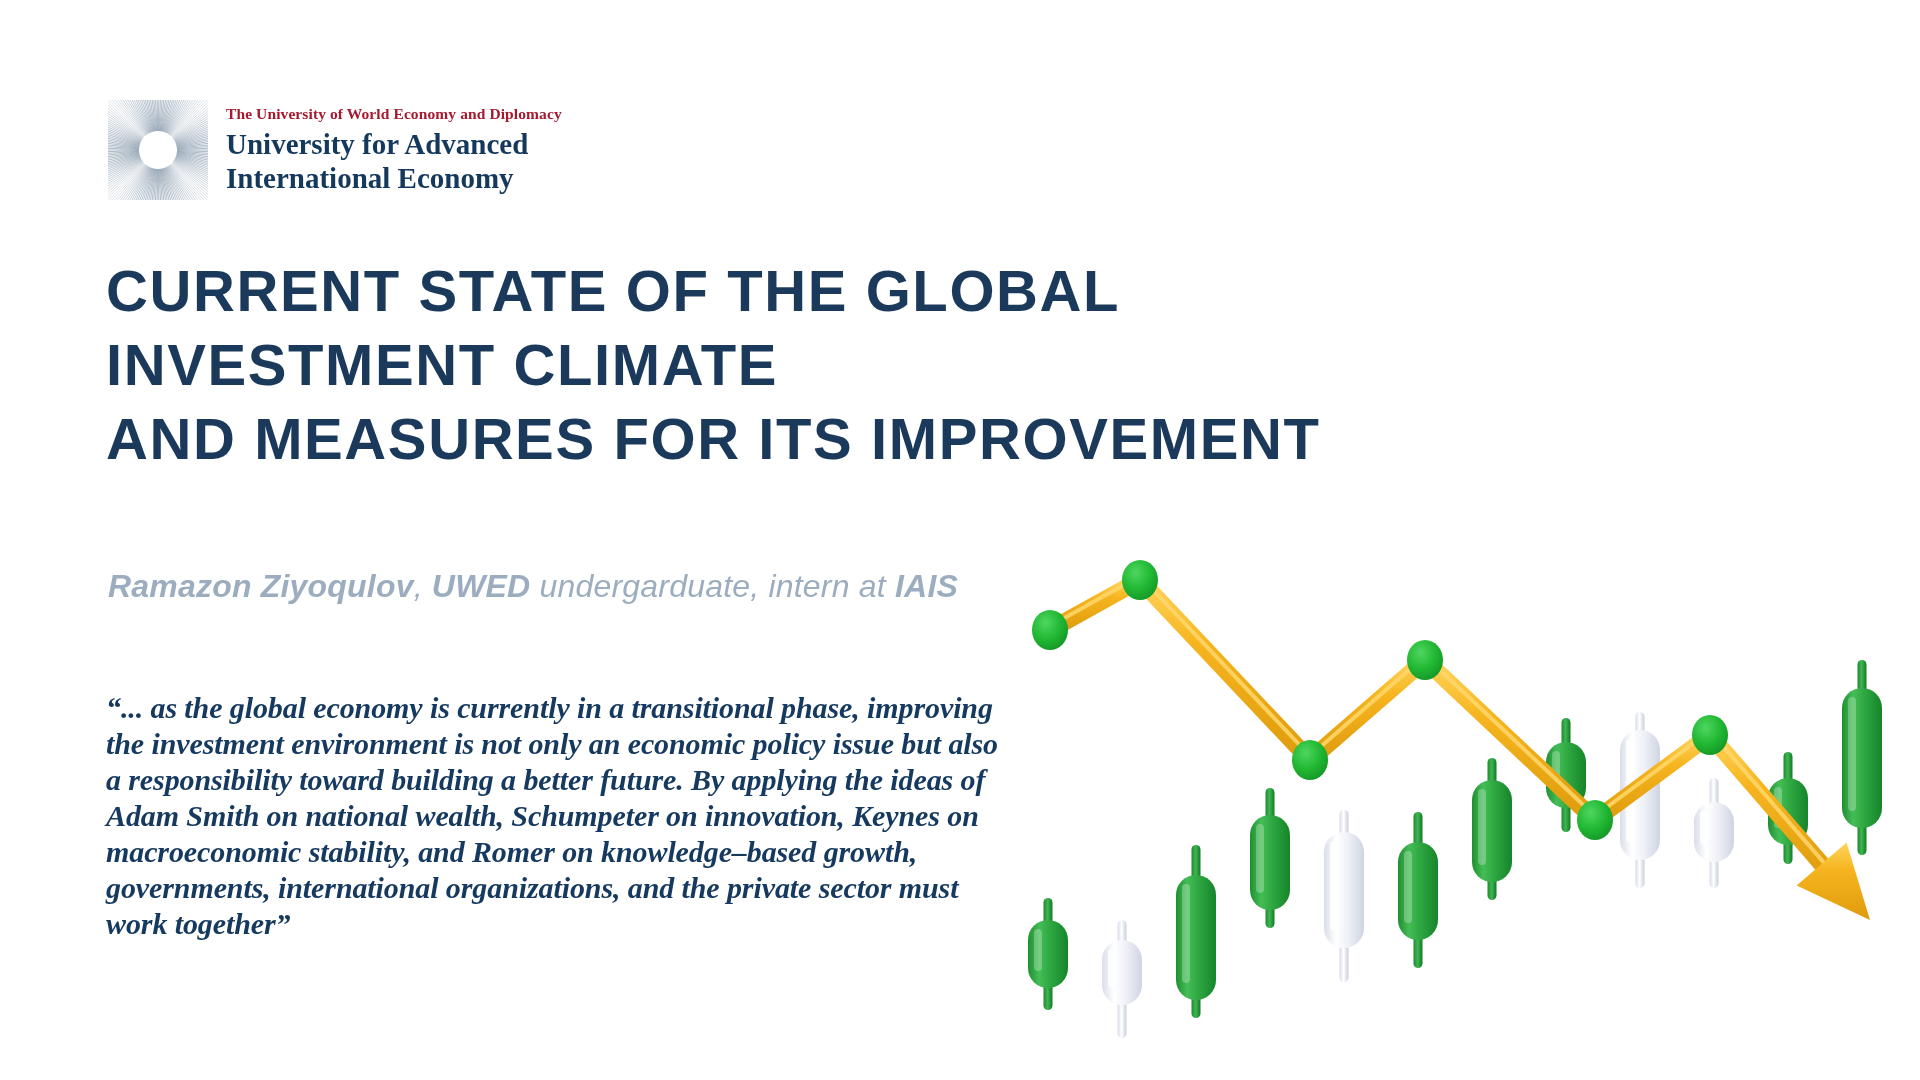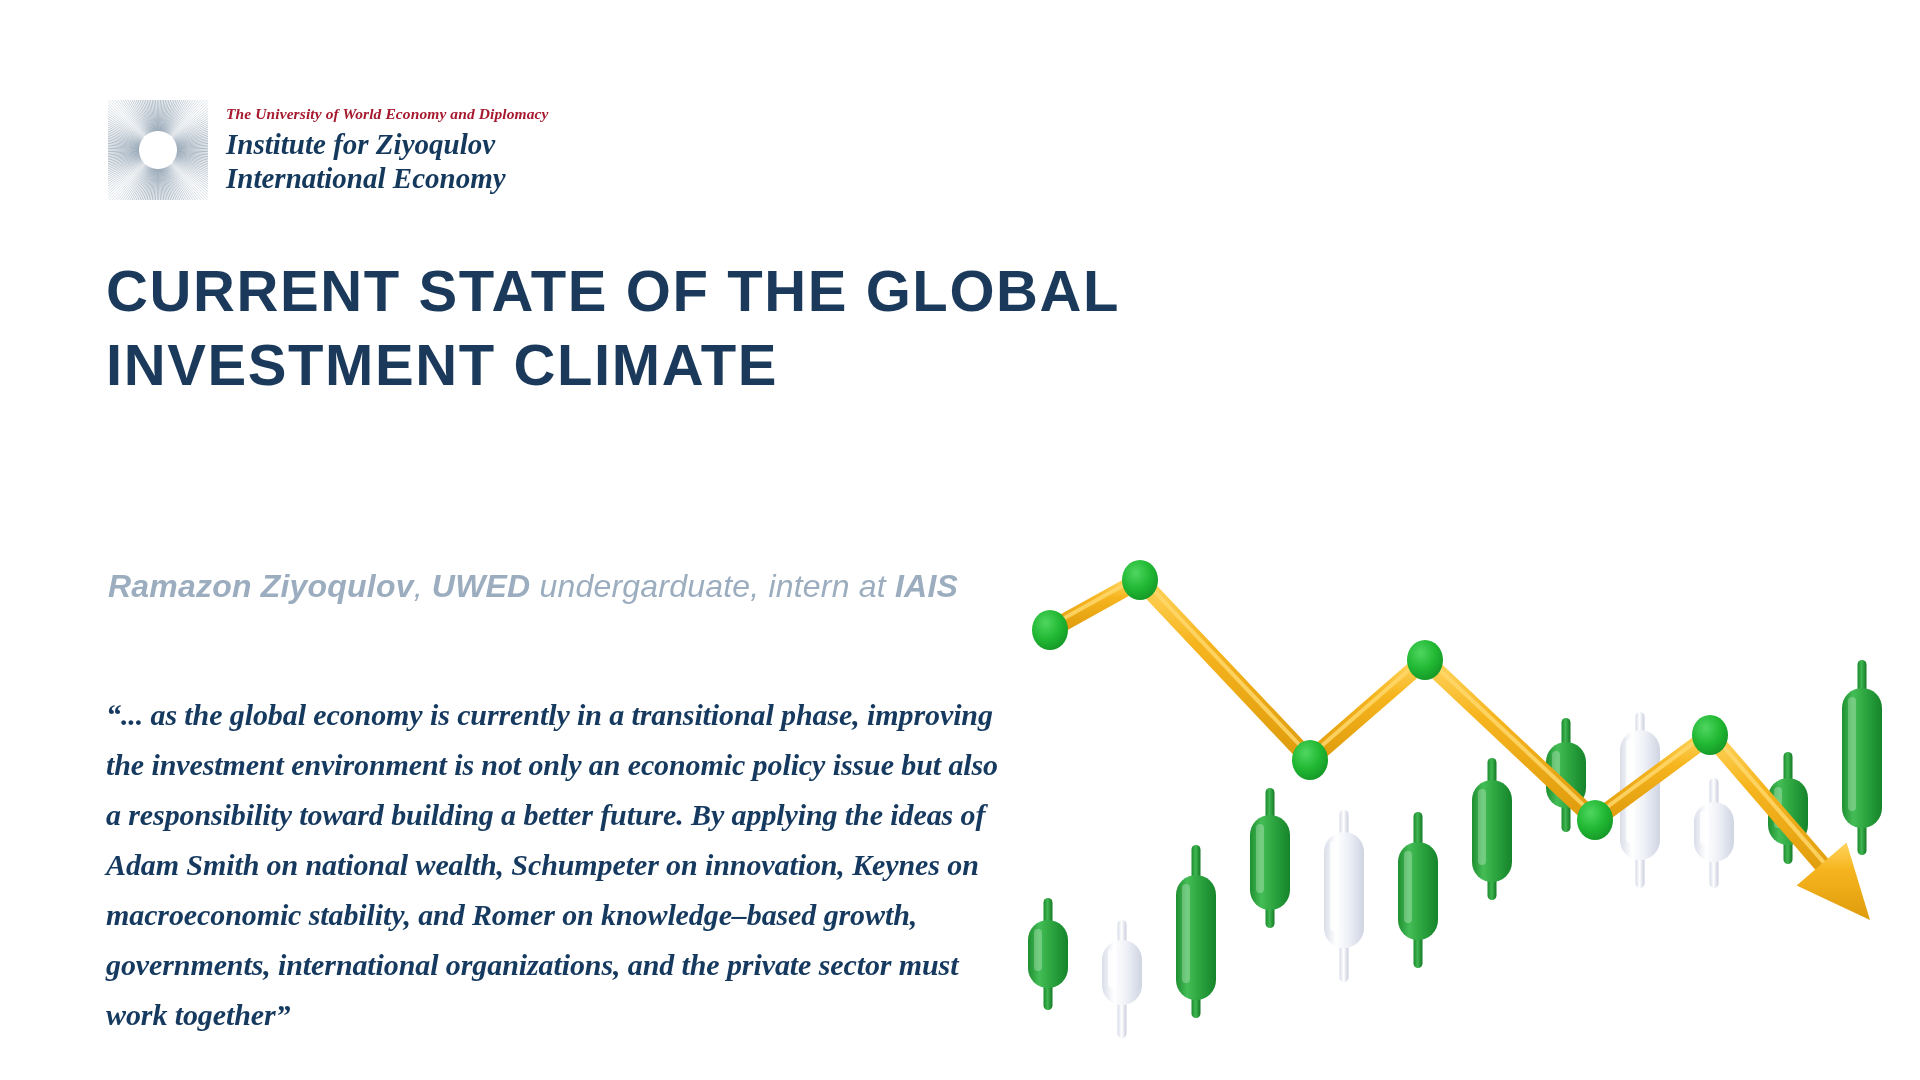--- a/index.html
+++ b/index.html
@@ -2,21 +2,21 @@
 <html><head>
 <meta charset="utf-8">
 <style>
   * { margin:0; padding:0; box-sizing:border-box; }
   html, body { width:1920px; height:1080px; overflow:hidden; background:#ffffff; }
   body { font-family:"Liberation Sans", sans-serif; position:relative; }
 
   .slide { position:absolute; inset:0; background:#ffffff; }
 
   
-  .logo-block { position:absolute; left:106px; top:98px; display:flex; align-items:center; gap:16px;font-style:italic; }
+  .logo-block { position:absolute; left:106px; top:98px; display:flex; align-items:center; gap:16px; }
   .logo-mark { position:relative; width:104px; height:104px; flex:none; overflow:hidden; background:#ffffff; }
   .logo-mark svg { display:block; width:104px; height:104px; }
   .logo-text { display:flex; flex-direction:column; line-height:1.0; padding-top:2px; }
   .logo-univ {
     font-family:"Liberation Serif", serif; font-weight:700;
     font-size:15.5px; letter-spacing:.1px; color:#A6192E; white-space:nowrap;
     margin-bottom:7px;
   }
   .logo-name {
     font-family:"Liberation Serif", serif; font-weight:700;
@@ -40,21 +40,21 @@
     font-style:italic; font-size:32px; color:#9BADBF;
     letter-spacing:.2px; white-space:nowrap;
   }
   .byline b { font-weight:700; font-style:italic; color:#9BADBF; }
 
   
   .quote {
     position:absolute; left:106px; top:690px; width:910px;
     font-family:"Liberation Serif", serif;
     font-style:italic; font-weight:700;
-    font-size:30px; line-height:50px;
+    font-size:30px; line-height:36px;
     color:#163A5F; letter-spacing:-.1px;
   }
 
   
   .chart-art { position:absolute; left:1010px; top:360px; width:910px; height:720px; }
   .chart-art svg { display:block; width:910px; height:720px; }
 </style>
 </head>
 <body>
 
@@ -261,28 +261,29 @@
               <line x1="70.91" y1="50.12" x2="143.55" y2="42.89" stroke-opacity="0.89"></line>
               <line x1="70.96" y1="50.74" x2="143.80" y2="45.92" stroke-opacity="0.90"></line>
               <line x1="70.99" y1="51.37" x2="143.95" y2="48.96" stroke-opacity="0.90"></line>
             </g>
         </g>
         <rect x="38" y="38" width="28" height="28" fill="#ffffff"></rect>
       </svg>
     </div>
     <div class="logo-text">
       <div class="logo-univ">The University of World Economy and Diplomacy</div>
-      <div class="logo-name">Institute for Ziyoqulov</div>
+      <div class="logo-name">University for Advanced</div>
       <div class="logo-name">International Economy</div>
     </div>
   </div>
 
   <h1 class="title">
     <span class="tline">CURRENT STATE OF THE GLOBAL</span>
     <span class="tline">INVESTMENT CLIMATE</span>
+    <span class="tline">AND MEASURES FOR ITS IMPROVEMENT</span>
   </h1>
 
   <div class="byline"><b>Ramazon Ziyoqulov</b><span>, </span><b>UWED</b><span> undergarduate, intern at </span><b>IAIS</b></div>
 
   <blockquote class="quote">“... as the global economy is currently in a transitional phase, improving the investment environment is not only an economic policy issue but also a responsibility toward building a better future. By applying the ideas of Adam Smith on national wealth, Schumpeter on innovation, Keynes on macroeconomic stability, and Romer on knowledge–based growth, governments, international organizations, and the private sector must work together”</blockquote>
 
   <div class="chart-art">
     <svg viewBox="0 0 910 720" aria-hidden="true">
       <defs>
         <linearGradient id="gUp" x1="0" y1="0" x2="1" y2="0">

